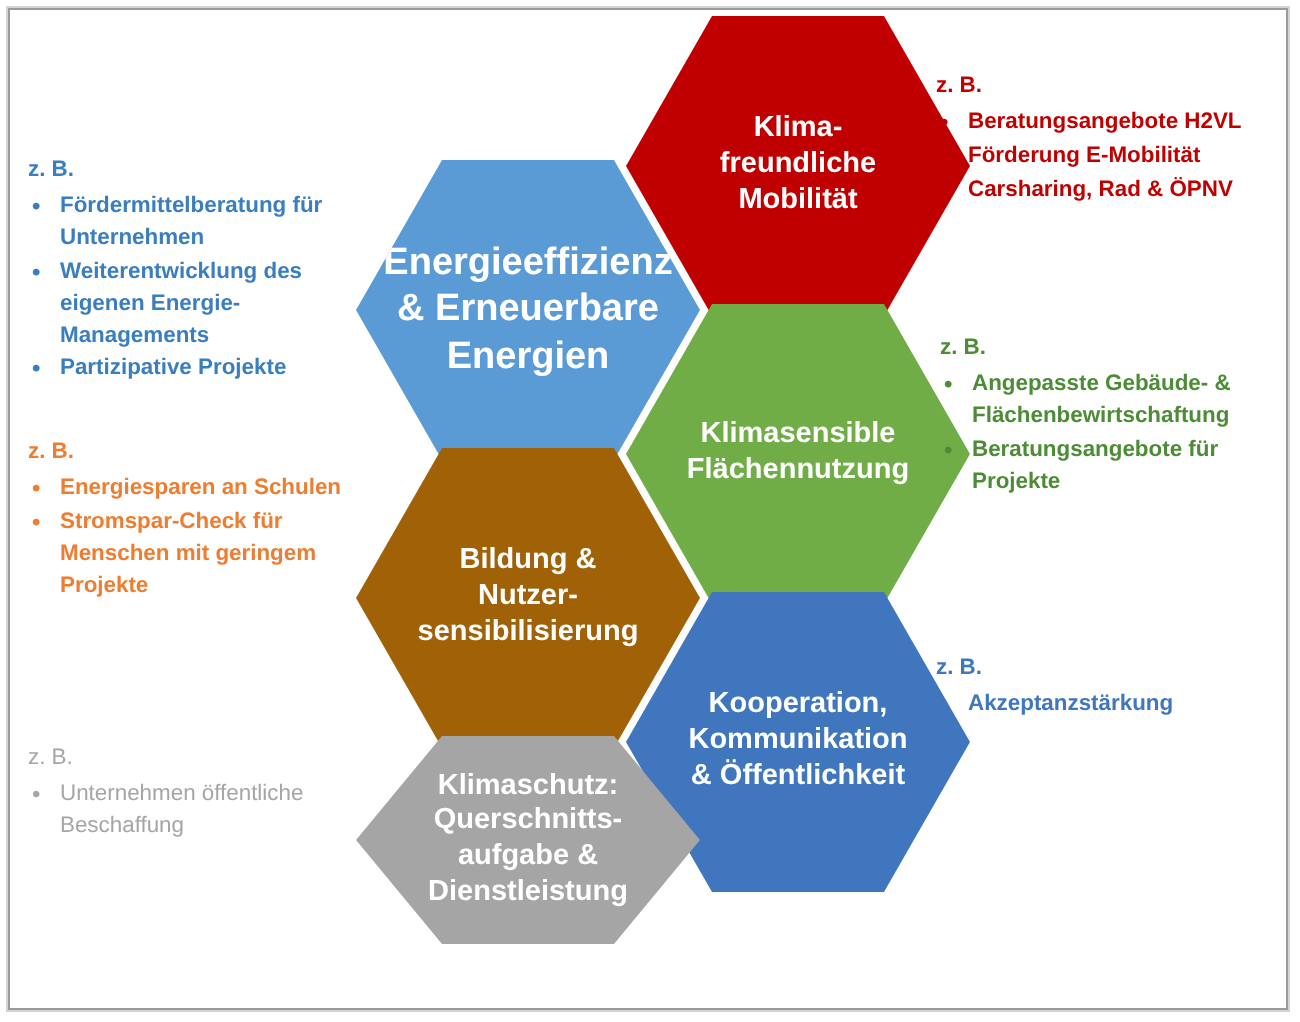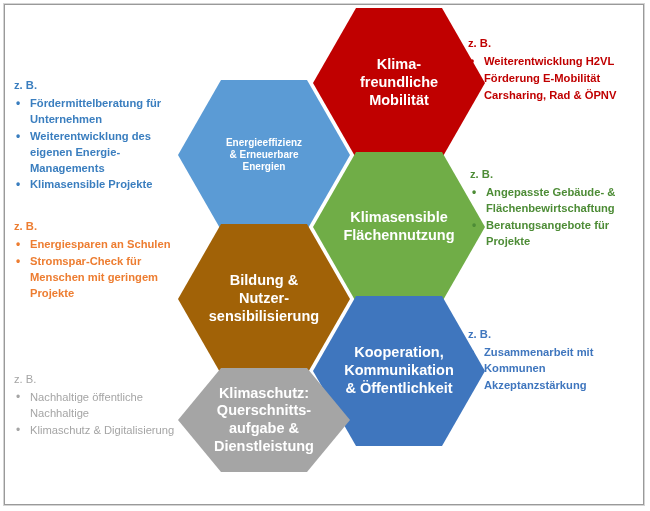--- a/index.html
+++ b/index.html
@@ -66,21 +66,21 @@
   }
 
   .hex-mobility {
     left: 313px;  top: 8px;   width: 172px; height: 150px;
     background: #C00000;
     font-size: 14.5px;
   }
   .hex-energy {
     left: 178px;  top: 80px;  width: 172px; height: 150px;
     background: #5B9BD5;
-    font-size: 10px;
+    font-size: 19px;
   }
   .hex-area {
     left: 313px;  top: 152px; width: 172px; height: 150px;
     background: #70AD47;
     font-size: 14.5px;
   }
   .hex-education {
     left: 178px;  top: 224px; width: 172px; height: 150px;
     background: #a16207;
     font-size: 14.5px;
@@ -175,32 +175,32 @@
   <div class="hex hex-crosscut">
     <span class="hex-label">Klimaschutz:
 Querschnitts-
 aufgabe &amp;
 Dienstleistung</span>
   </div>
 
   <div class="callout callout-mobility">
     <p class="zb">z. B.</p>
     <ul>
-      <li>Weiterentwicklung H2VL</li>
+      <li>Beratungsangebote H2VL</li>
       <li>Förderung E-Mobilität</li>
       <li>Carsharing, Rad &amp; ÖPNV</li>
     </ul>
   </div>
 
   <div class="callout callout-energy">
     <p class="zb">z. B.</p>
     <ul>
       <li>Fördermittelberatung für Unternehmen</li>
       <li>Weiterentwicklung des eigenen Energie-Managements</li>
-      <li>Klimasensible Projekte</li>
+      <li>Partizipative Projekte</li>
     </ul>
   </div>
 
   <div class="callout callout-area">
     <p class="zb">z. B.</p>
     <ul>
       <li>Angepasste Gebäude- &amp; Flächenbewirtschaftung</li>
       <li>Beratungsangebote für Projekte</li>
     </ul>
   </div>
@@ -209,26 +209,24 @@
     <p class="zb">z. B.</p>
     <ul>
       <li>Energiesparen an Schulen</li>
       <li>Stromspar-Check für Menschen mit geringem Projekte</li>
     </ul>
   </div>
 
   <div class="callout callout-cooperation">
     <p class="zb">z. B.</p>
     <ul>
-      <li>Zusammenarbeit mit Kommunen</li>
       <li>Akzeptanzstärkung</li>
     </ul>
   </div>
 
   <div class="callout callout-crosscut">
     <p class="zb">z. B.</p>
     <ul>
-      <li>Nachhaltige öffentliche Nachhaltige</li>
-      <li>Klimaschutz &amp; Digitalisierung</li>
+      <li>Unternehmen öffentliche Beschaffung</li>
     </ul>
   </div>
 
 </div>
 
 </body></html>

